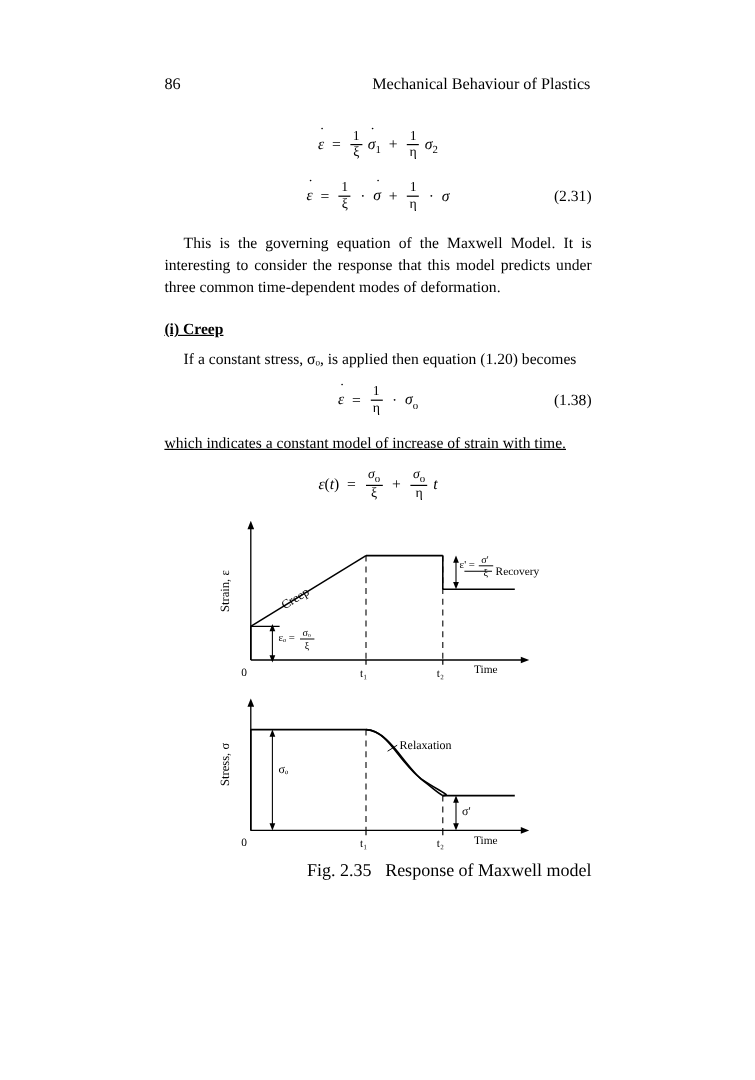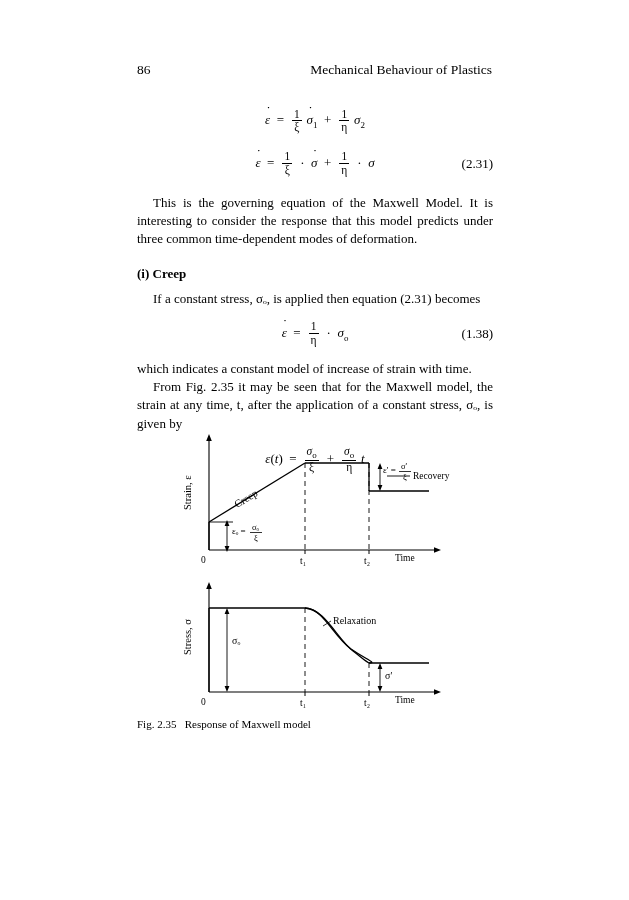--- a/index.html
+++ b/index.html
@@ -51,20 +51,21 @@
     text-align: justify;
   }
   p {
     margin: 0 0 0 0;
   }
   .indent {
     text-indent: 16px;
   }
   .noindent {
     text-indent: 0;
+    text-decoration: underline;
   }
   .gap-s { height: 7px; }
   .gap-m { height: 12px; }
   .gap-l { height: 16px; }
 
   .eq-block {
     position: relative;
     text-align: center;
     font-family: "Liberation Serif", serif;
     font-size: 13px;
@@ -126,22 +127,22 @@
     left: 137px;
     top: 430px;
     width: 356px;
     height: 310px;
   }
   .fig-caption {
     position: absolute;
     left: 0;
     top: 288px;
     width: 356px;
-    text-align: left;
-    font-size: 11px;
+    text-align: right;
+    font-size: 15px;
   }
   .fig-caption .cap-label { }
   .fig-caption .cap-text { }
 
   svg text {
     font-family: "Liberation Serif", serif;
   }
 </style>
 </head>
 <body>
@@ -186,38 +187,37 @@
     <div class="gap-l"></div>
 
     <p class="indent">This is the governing equation of the Maxwell Model. It is interesting to consider the response that this model predicts under three common time-dependent modes of deformation.</p>
 
     <div class="gap-l"></div>
 
     <p class="noindent heading">(i) Creep</p>
 
     <div class="gap-s"></div>
 
-    <p class="indent">If a constant stress, σₒ, is applied then equation (2.31) becomes</p>
+    <p class="indent">If a constant stress, σₒ, is applied then equation (1.20) becomes</p>
 
     <div class="gap-m"></div>
 
     <div class="eq-block">
       <span class="it"><span class="dotted-over">ε</span></span>
       &nbsp;=&nbsp;
       <span class="frac"><span class="num">1</span><span class="den">η</span></span>
       &nbsp;·&nbsp;
       <span class="it">σ<span class="sub">o</span></span>
       <span class="eq-num">(1.38)</span>
     </div>
 
     <div class="gap-m"></div>
 
     <p class="noindent">which indicates a constant model of increase of strain with time.</p>
 
-    <p class="indent">From Fig. 2.35 it may be seen that for the Maxwell model, the strain at any time, t, after the application of a constant stress, σₒ, is given by</p>
 
     <div class="gap-m"></div>
 
     <div class="eq-block">
       <span class="it">ε</span>(<span class="it">t</span>)
       &nbsp;=&nbsp;
       <span class="frac"><span class="num"><span class="it">σ<span class="sub">o</span></span></span><span class="den">ξ</span></span>
       &nbsp;+&nbsp;
       <span class="frac"><span class="num"><span class="it">σ<span class="sub">o</span></span></span><span class="den">η</span></span>
       <span class="it">t</span>

